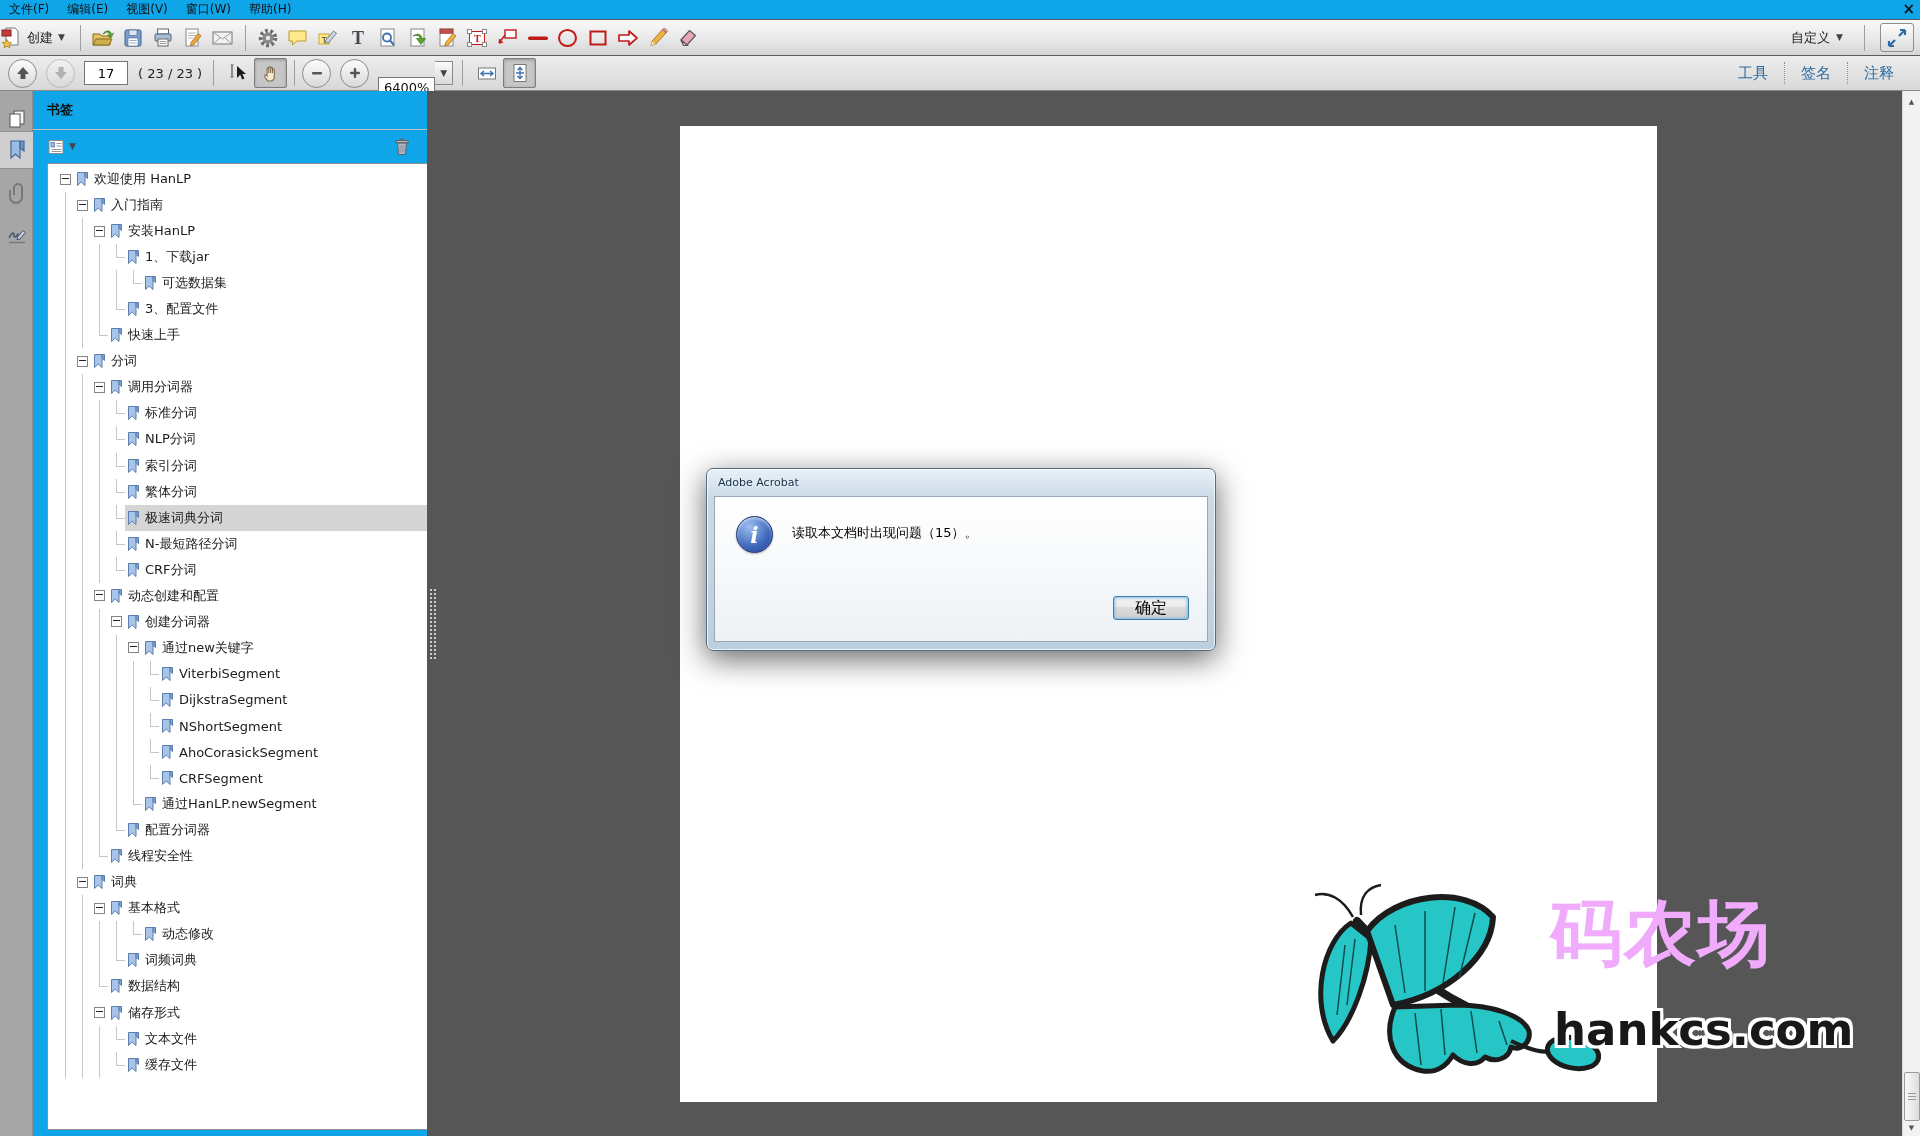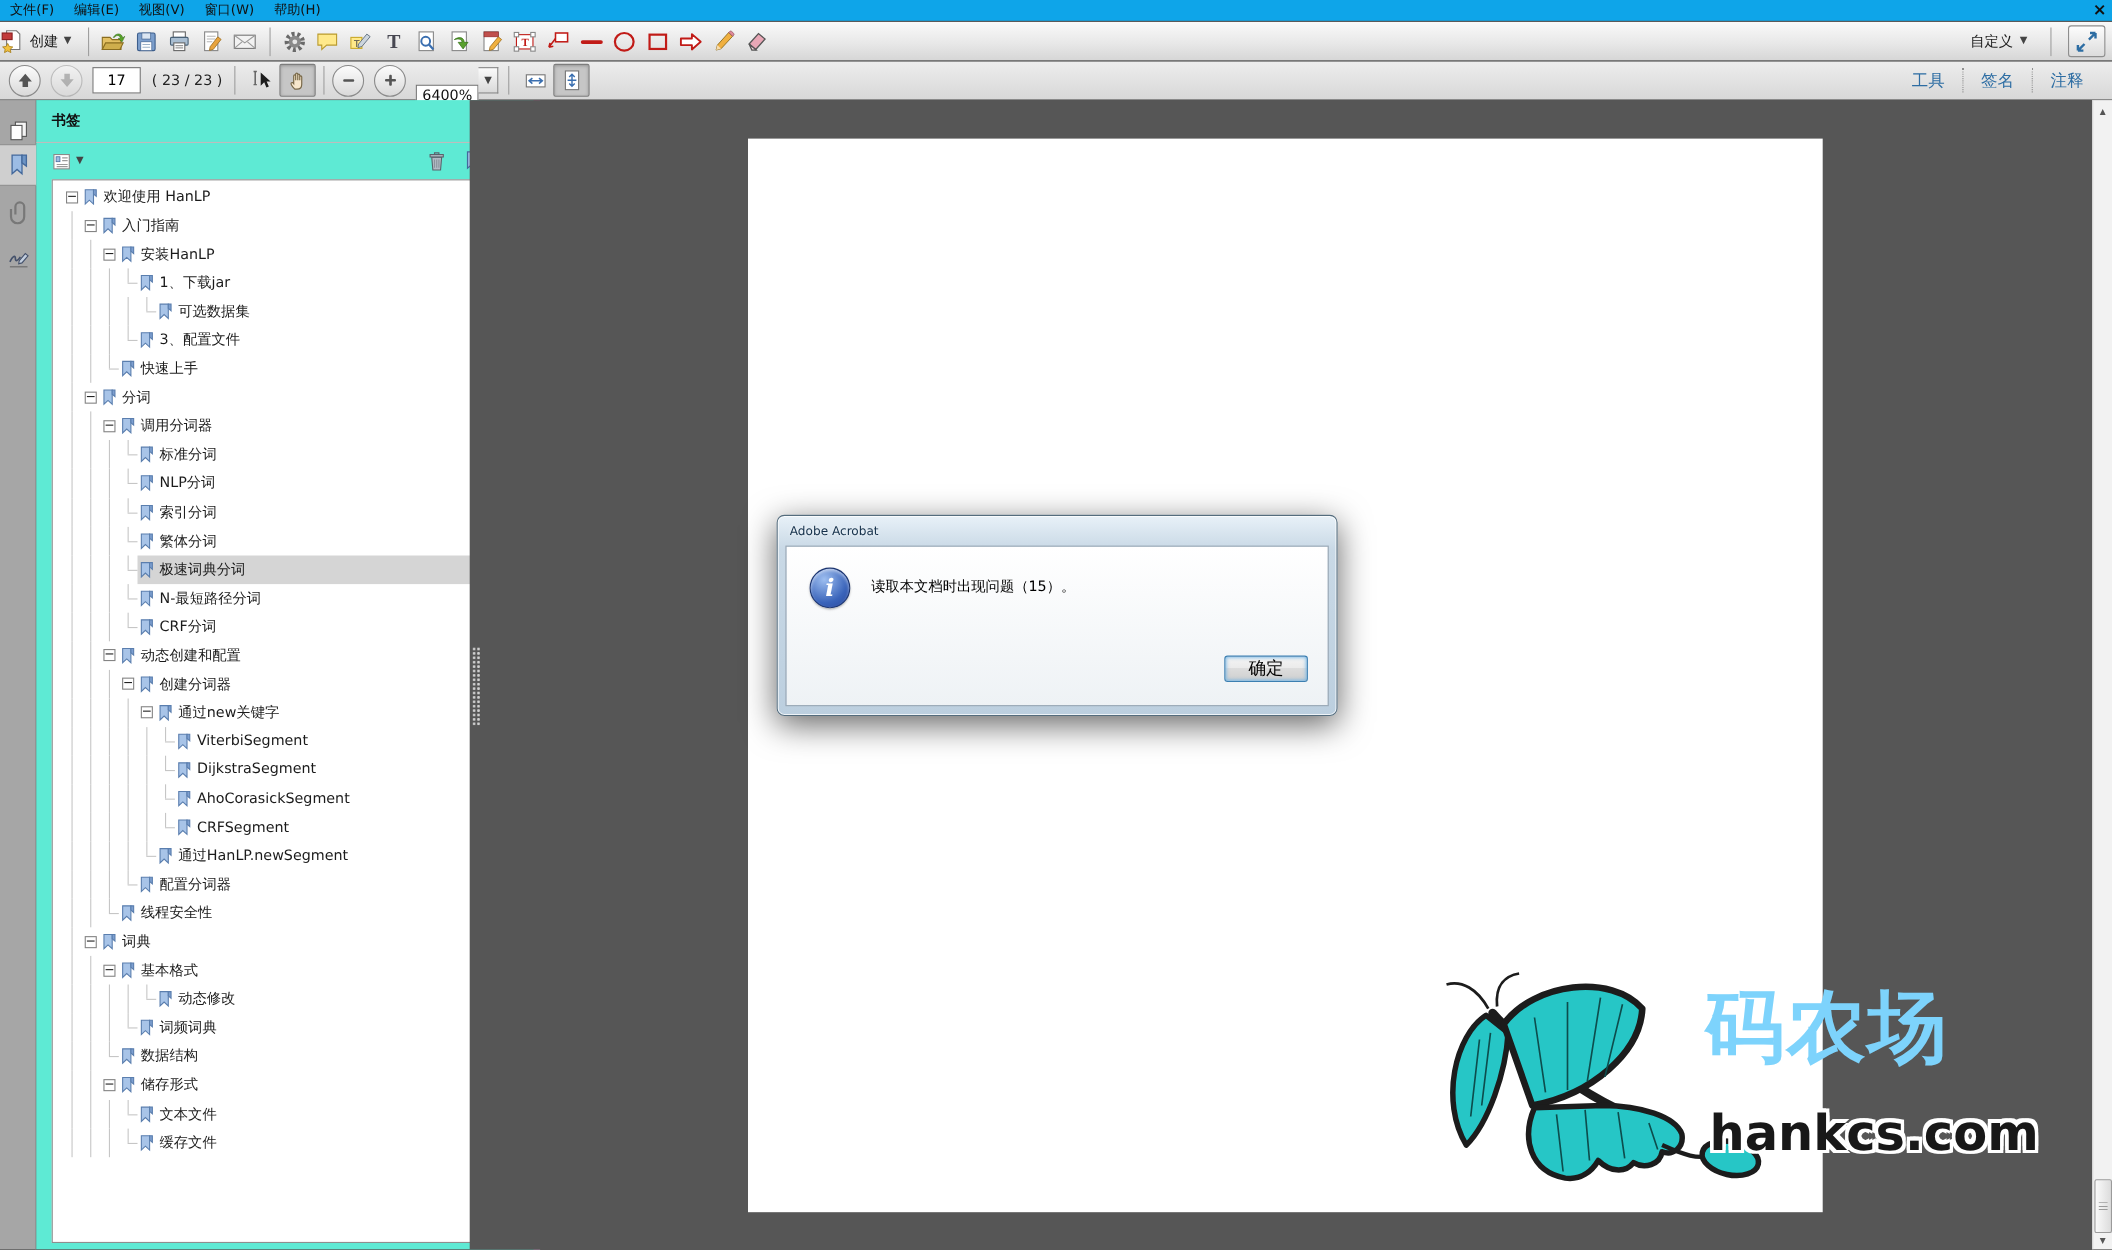--- a/index.html
+++ b/index.html
@@ -49,22 +49,22 @@
 
   
   #main{position:absolute;left:0;top:91px;width:1920px;height:1045px;}
 
   
   #rail{position:absolute;left:0;top:0;width:33px;height:100%;background:#a6a6a6;border-right:1px solid #8e8e8e;box-sizing:border-box;}
   .rail-item{position:absolute;left:0;width:33px;height:36px;display:flex;align-items:center;justify-content:center;}
   .rail-item.selected{background:#cfcfcf;border-top:1px solid #8e8e8e;border-bottom:1px solid #8e8e8e;}
 
   
-  #panel{position:absolute;left:33px;top:0;width:458px;height:100%;background:#5eead4;
-    border-right:6px solid #ec4899;box-sizing:border-box;}
+  #panel{position:absolute;left:33px;top:0;width:458px;height:100%;background:#0ea5e9;
+    border-right:1px solid #ec4899;box-sizing:border-box;}
   #panel-header{height:38px;display:flex;align-items:center;padding:0 8px 0 14px;border-bottom:1px solid #bdbdbd;}
   #panel-title{font-size:13px;font-weight:bold;color:#111;flex:1;}
   .ph-btn{width:18px;height:16px;border:1px solid #9a9a9a;border-radius:2px;background:linear-gradient(#fafafa,#dcdcdc);
     display:flex;align-items:center;justify-content:center;margin-left:4px;font-size:6px;color:#555;letter-spacing:-1px;}
   #panel-toolbar{height:33px;display:flex;align-items:center;padding:0 10px 0 14px;}
   #panel-toolbar .spacer{flex:1;}
   .pt-btn{width:24px;height:22px;display:flex;align-items:center;justify-content:center;margin-left:9px;}
   #options-btn{display:flex;align-items:center;gap:3px;}
 
   #treebox{position:absolute;left:14px;right:6px;top:72px;bottom:6px;background:#fff;
@@ -790,20 +790,37 @@
               <span class="g"></span>
               <span class="g"></span>
               <span class="elb"></span>
               <span class="rc">
                 <span class="bicon">
                   <svg width="13" height="16" viewBox="0 0 13 16">
                     <path d="M1.5 1.5h7.5v13L5.2 11 1.5 14.5z" fill="#a8c4e8" stroke="#5a7eae"></path>
                     <path d="M9 1.5h2.5v6L9 5.3z" fill="#7d9fd0" stroke="#5a7eae"></path>
                   </svg>
                 </span>
+                <span>NShortSegment</span>
+              </span>
+            </div>
+            <div class="trow">
+              <span class="g"></span>
+              <span class="g"></span>
+              <span class="g"></span>
+              <span class="g"></span>
+              <span class="g"></span>
+              <span class="elb"></span>
+              <span class="rc">
+                <span class="bicon">
+                  <svg width="13" height="16" viewBox="0 0 13 16">
+                    <path d="M1.5 1.5h7.5v13L5.2 11 1.5 14.5z" fill="#a8c4e8" stroke="#5a7eae"></path>
+                    <path d="M9 1.5h2.5v6L9 5.3z" fill="#7d9fd0" stroke="#5a7eae"></path>
+                  </svg>
+                </span>
                 <span>AhoCorasickSegment</span>
               </span>
             </div>
             <div class="trow">
               <span class="g"></span>
               <span class="g"></span>
               <span class="g"></span>
               <span class="g"></span>
               <span class="g"></span>
               <span class="elb"></span>
@@ -1007,21 +1024,21 @@
           <path d="M56,40 C28,58 14,118 38,158 C58,138 74,92 76,56 Z" fill="#26c6c6" stroke="#1c1c1c" stroke-width="5" stroke-linejoin="round"></path>
           <path d="M50,62 L42,132 M60,56 L52,122" stroke="#0d4d4d" stroke-width="1.5" fill="none"></path>
           <path d="M72,48 C100,10 170,2 198,34 C196,74 152,112 98,122 Z" fill="#26c6c6" stroke="#1c1c1c" stroke-width="6" stroke-linejoin="round"></path>
           <path d="M100,42 L110,110 M130,28 L130,108 M160,24 L148,100 M180,30 L164,96" stroke="#0d4d4d" stroke-width="1.5" fill="none"></path>
           <path d="M100,124 C88,152 96,182 128,188 C142,190 152,182 158,172 C168,182 182,184 190,174 C200,180 214,176 216,164 C226,168 236,160 234,148 C228,132 196,122 162,122 Z" fill="#26c6c6" stroke="#1c1c1c" stroke-width="5" stroke-linejoin="round"></path>
           <path d="M120,130 L126,182 M146,126 L150,172 M176,128 L182,170 M204,138 L212,162" stroke="#0d4d4d" stroke-width="1.5" fill="none"></path>
           <path d="M216,158 C238,168 248,170 258,168" stroke="#1c1c1c" stroke-width="4" fill="none"></path>
           <ellipse cx="278" cy="170" rx="26" ry="15" fill="#26c6c6" stroke="#1c1c1c" stroke-width="5" transform="rotate(12 278 170)"></ellipse>
         </svg>
       </div>
-      <div id="brand-cn" style="color: #7dd3fc;">码农场</div>
+      <div id="brand-cn" style="color: #f0abfc;">码农场</div>
       <div id="brand-domain">hankcs.com</div>
 
       <div id="dialog">
         <div id="dialog-title">Adobe Acrobat</div>
         <div id="dialog-inner">
           <div id="info-icon">i</div>
           <div id="dialog-msg">读取本文档时出现问题（15）。</div>
           <button id="ok-btn">确定</button>
         </div>
       </div>

